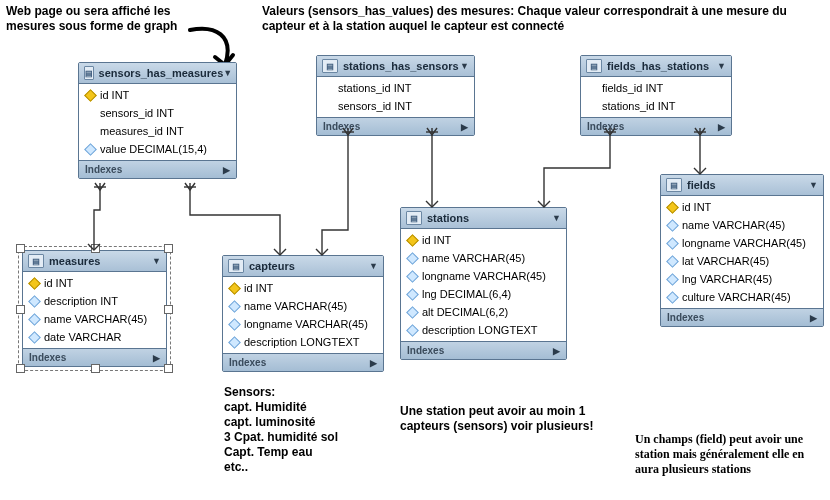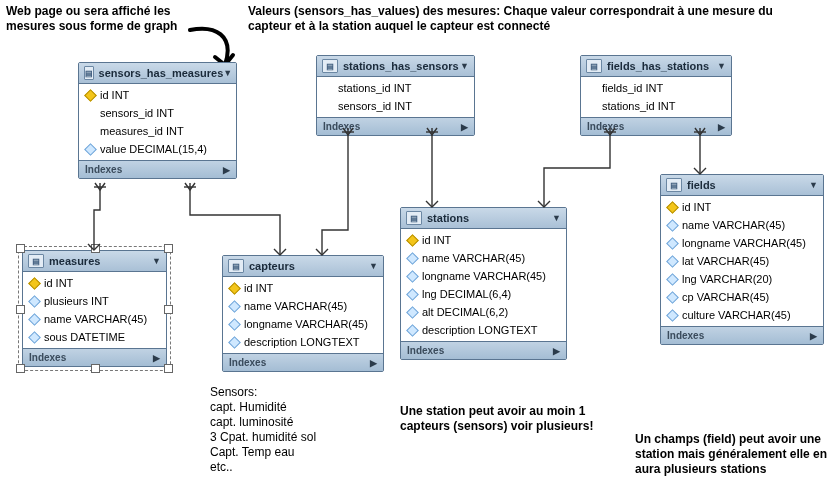--- a/index.html
+++ b/index.html
@@ -78,29 +78,29 @@
     position: absolute; left: 0; top: 0; width: 830px; height: 500px; pointer-events: none;
   }
   .arrow-svg { position: absolute; left: 185px; top: 25px; width: 60px; height: 50px; }
 </style>
 </head>
 <body>
 
 <div class="canvas">
 
   <div class="annot" style="left:6px; top:4px; width:190px;">Web page ou sera affiché les mesures sous forme de graph</div>
-  <div class="annot" style="left:248px; top:4px; width:540px;">Valeurs  (sensors_has_values) des mesures: Chaque valeur correspondrait à une mesure du capteur et à la station auquel  le capteur est connecté</div>
-  <div class="annot" style="left:210px; top:385px; width:170px; white-space:pre-line; font-weight:normal;">Sensors:
+  <div class="annot" style="left:262px; top:4px; width:540px;">Valeurs  (sensors_has_values) des mesures: Chaque valeur correspondrait à une mesure du capteur et à la station auquel  le capteur est connecté</div>
+  <div class="annot" style="left:224px; top:385px; width:170px; white-space:pre-line; font-weight:bold;">Sensors:
 capt. Humidité
 capt. luminosité
 3 Cpat. humidité sol
 Capt. Temp eau
 etc..</div>
   <div class="annot" style="left:400px; top:404px; width:220px;">Une station peut avoir au moin 1 capteurs (sensors) voir plusieurs!</div>
-  <div class="annot" style="left:635px; top:432px; width:195px;">Un champs (field) peut avoir une station mais généralement elle en aura plusieurs stations</div>
+  <div class="annot" style="left:635px; top:432px; width:195px;font-family:Liberation Serif, serif;">Un champs (field) peut avoir une station mais généralement elle en aura plusieurs stations</div>
 
   <svg class="arrow-svg" viewBox="0 0 60 50">
     <path d="M5 5 C 30 0, 50 10, 40 40" stroke="#000" stroke-width="4" fill="none" stroke-linecap="round"></path>
     <path d="M40 40 L30 32 M40 40 L48 30" stroke="#000" stroke-width="4" fill="none" stroke-linecap="round"></path>
   </svg>
 
   <div class="entity" style="left:78px; top:62px; width:157px;">
     <div class="ent-header">
       <span class="ticon">▤</span>
       <span>sensors_has_measures</span>
@@ -188,29 +188,29 @@
       <span>measures</span>
       <span class="toggle">▼</span>
     </div>
     <div class="cols">
         <div class="col">
           <span class="ic pk"></span>
           <span>id INT</span>
         </div>
         <div class="col">
           <span class="ic fld"></span>
-          <span>plusieurs INT</span>
+          <span>description INT</span>
         </div>
         <div class="col">
           <span class="ic fld"></span>
           <span>name VARCHAR(45)</span>
         </div>
         <div class="col">
           <span class="ic fld"></span>
-          <span>sous DATETIME</span>
+          <span>date VARCHAR</span>
         </div>
       </div>
     <div class="idx-bar">
       <span>Indexes</span>
       <span class="tri">▶</span>
     </div>
   </div>
 
   <div class="entity" style="left:222px; top:255px; width:160px;">
     <div class="ent-header">
@@ -298,25 +298,21 @@
         <div class="col">
           <span class="ic fld"></span>
           <span>longname VARCHAR(45)</span>
         </div>
         <div class="col">
           <span class="ic fld"></span>
           <span>lat VARCHAR(45)</span>
         </div>
         <div class="col">
           <span class="ic fld"></span>
-          <span>lng VARCHAR(20)</span>
-        </div>
-        <div class="col">
-          <span class="ic fld"></span>
-          <span>cp VARCHAR(45)</span>
+          <span>lng VARCHAR(45)</span>
         </div>
         <div class="col">
           <span class="ic fld"></span>
           <span>culture VARCHAR(45)</span>
         </div>
       </div>
     <div class="idx-bar">
       <span>Indexes</span>
       <span class="tri">▶</span>
     </div>

